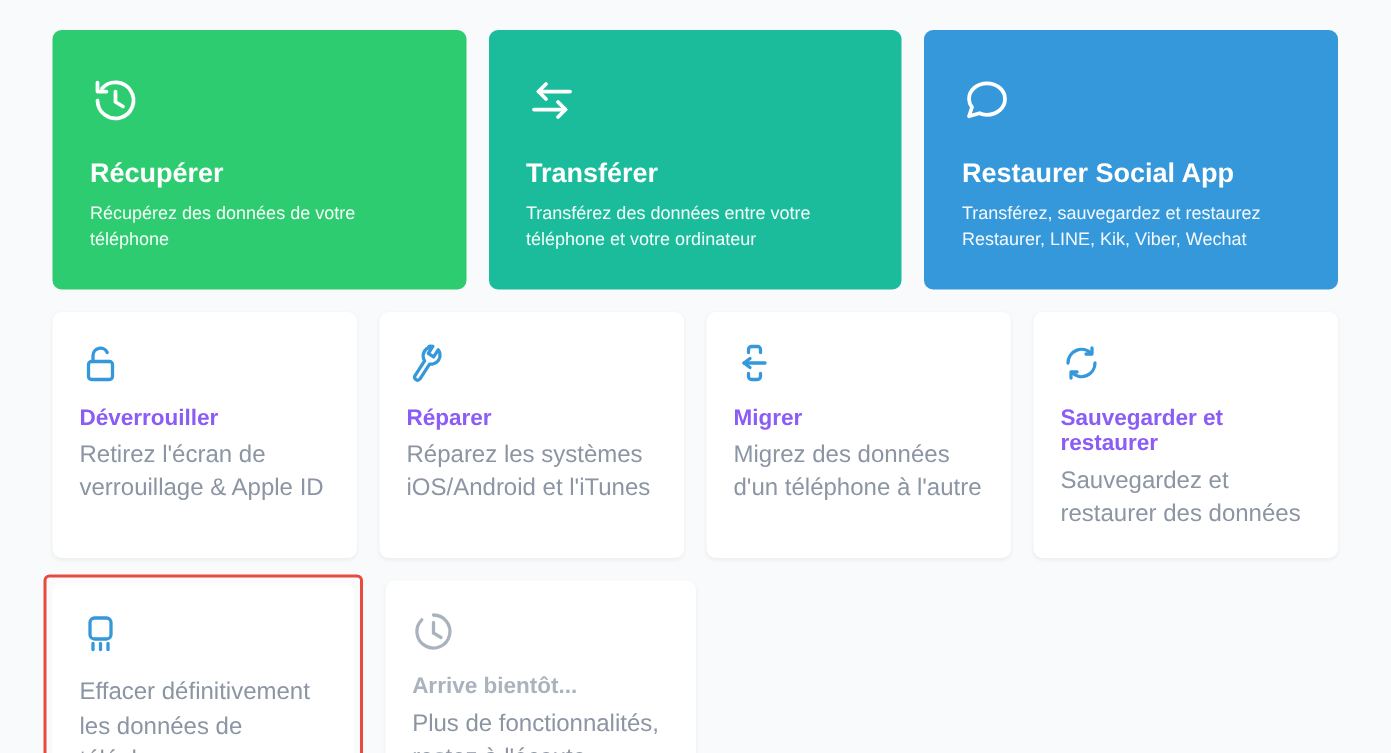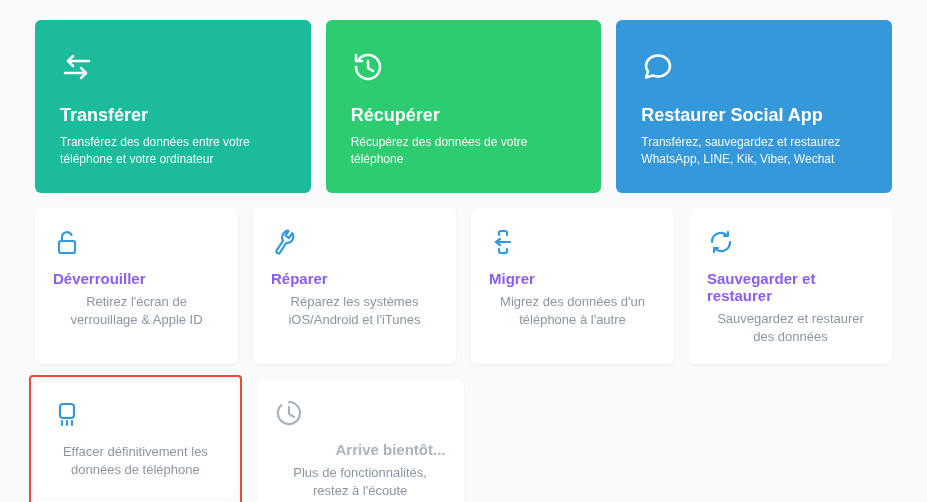--- a/index.html
+++ b/index.html
@@ -57,26 +57,25 @@
       height: 30px;
       margin-bottom: 12px;
     }
     .card-small .title {
       font-size: 15px;
       font-weight: 700;
       color: #8b5cf6;
       margin-bottom: 6px;
     }
     .card-small .desc {
-      font-size: 13px;
+      font-size: 16px;
       color: #8b95a3;
       line-height: 1.4;
-      text-align: center;
-    }
-    .card-small.disabled .title { color: #aab3bd; text-align: right; }
+    }
+    .card-small.disabled .title { color: #aab3bd; }
     .card-small.disabled { cursor: default; }
     .highlight-box {
       border: 2px solid #e84a3d;
       border-radius: 4px;
       padding: 4px;
       margin-left: -6px;
       margin-top: -4px;
     }
     .highlight-box .card-small {
       box-shadow: none;
@@ -100,57 +99,57 @@
       position: absolute;
       left: 250px;
       top: 125px;
     }
     svg { display: block; }
   </style>
 </head>
 <body>
 
 <div class="row">
+  <div class="card-large green">
+    <div class="icon-wrap">
+      <svg width="34" height="34" viewBox="0 0 34 34">
+          <g fill="none" stroke="#fff" stroke-width="2.5">
+            <path d="M5 17a12 12 0 1 0 3-8" stroke-linecap="round"></path>
+            <polyline points="5,5 5,11 11,11" stroke-linecap="round" stroke-linejoin="round"></polyline>
+            <polyline points="17,11 17,18 22,21" stroke-linecap="round" stroke-linejoin="round"></polyline>
+          </g>
+        </svg>
+    </div>
+    <div class="title">Récupérer</div>
+    <div class="desc">Récupérez des données de votre téléphone</div>
+  </div>
   <div class="card-large teal">
     <div class="icon-wrap">
       <svg width="34" height="34" viewBox="0 0 34 34">
           <g fill="none" stroke="#fff" stroke-width="2.5" stroke-linecap="round" stroke-linejoin="round">
             <line x1="29" y1="11" x2="8" y2="11"></line>
             <polyline points="13,6 8,11 13,16"></polyline>
             <line x1="5" y1="23" x2="26" y2="23"></line>
             <polyline points="21,18 26,23 21,28"></polyline>
           </g>
         </svg>
     </div>
     <div class="title">Transférer</div>
     <div class="desc">Transférez des données entre votre téléphone et votre ordinateur</div>
   </div>
-  <div class="card-large green">
-    <div class="icon-wrap">
-      <svg width="34" height="34" viewBox="0 0 34 34">
-          <g fill="none" stroke="#fff" stroke-width="2.5">
-            <path d="M5 17a12 12 0 1 0 3-8" stroke-linecap="round"></path>
-            <polyline points="5,5 5,11 11,11" stroke-linecap="round" stroke-linejoin="round"></polyline>
-            <polyline points="17,11 17,18 22,21" stroke-linecap="round" stroke-linejoin="round"></polyline>
-          </g>
-        </svg>
-    </div>
-    <div class="title">Récupérer</div>
-    <div class="desc">Récupérez des données de votre téléphone</div>
-  </div>
   <div class="card-large blue">
     <div class="icon-wrap">
       <svg width="34" height="34" viewBox="0 0 34 34">
           <g fill="none" stroke="#fff" stroke-width="2.5" stroke-linecap="round" stroke-linejoin="round">
             <path d="M29 16c0 6-5.5 10.5-12 10.5-1.8 0-3.5-.3-5-1l-7 2 2-6c-1.3-1.7-2-3.7-2-5.5C5 10 10.5 5.5 17 5.5S29 10 29 16z"></path>
           </g>
         </svg>
     </div>
     <div class="title">Restaurer Social App</div>
-    <div class="desc">Transférez, sauvegardez et restaurez WhatsApp, LINE, Kik, Viber, Wechat</div>
+    <div class="desc">Transférez, sauvegardez et restaurez Restaurer, LINE, Kik, Viber, Wechat</div>
   </div>
 </div>
 
 <div class="row">
   <div class="card-small">
     <div class="icon-wrap">
       <svg width="28" height="28" viewBox="0 0 28 28">
           <g fill="none" stroke="#3498db" stroke-width="2.2" stroke-linecap="round">
             <rect x="6" y="13" width="16" height="12" rx="2"></rect>
             <path d="M9 13V9a5 5 0 0 1 9.5-2"></path>

